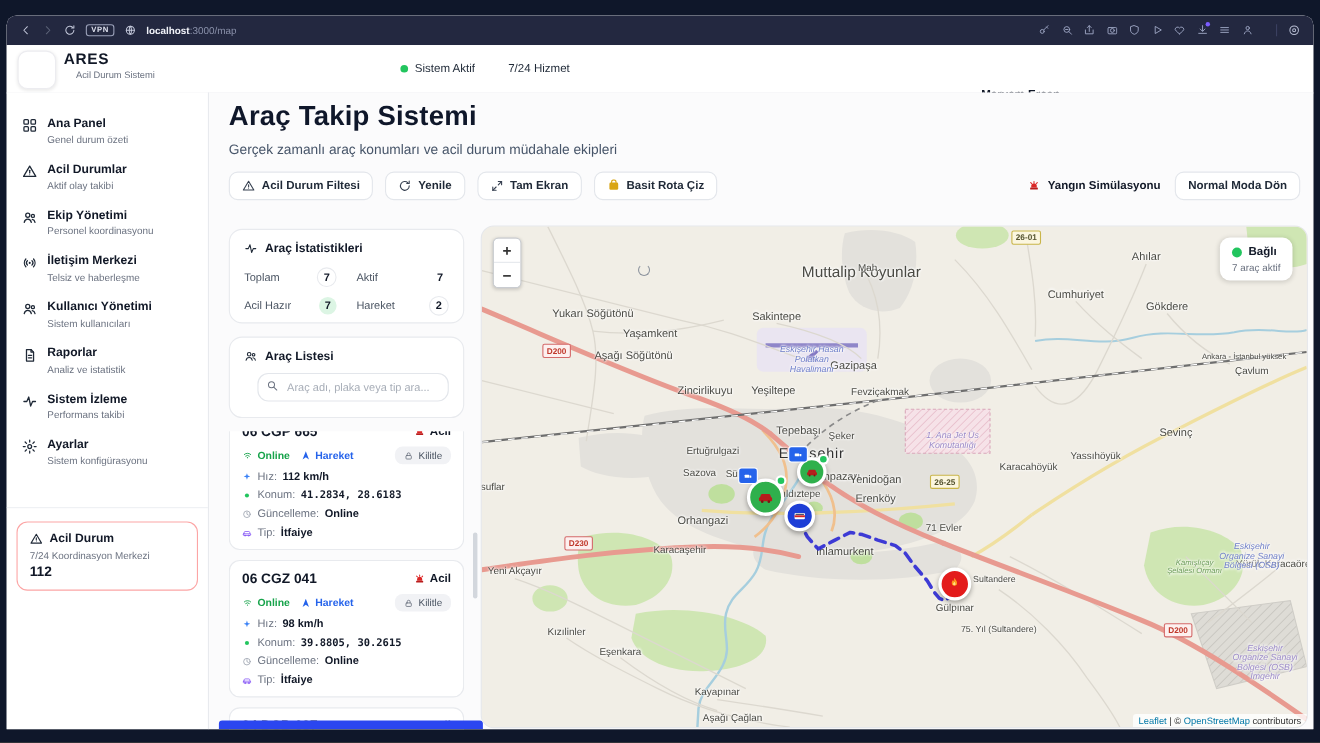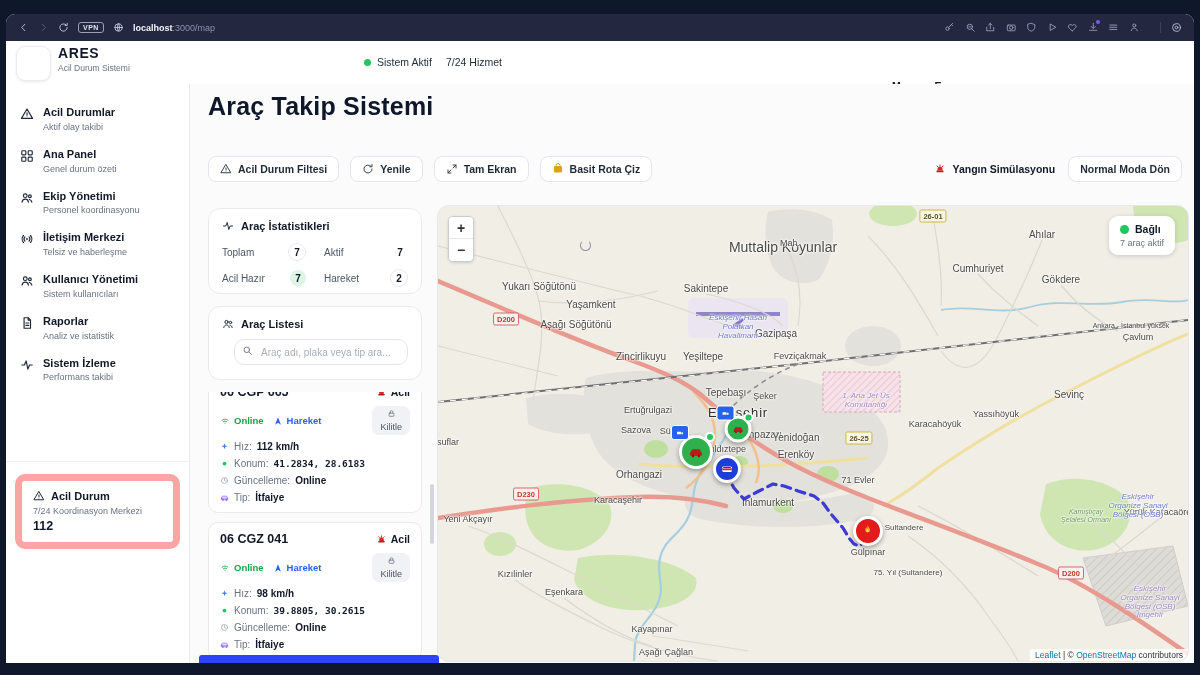--- a/index.html
+++ b/index.html
@@ -19,40 +19,40 @@
   .ext-icons{margin-left:auto;display:inline-flex;gap:10px;align-items:center;}
   .xicon{display:inline-flex;font-size:10.5px;color:#9aa2bf;position:relative;}
   .xicon.has-dot::after{content:"";position:absolute;right:-2px;top:-2px;width:4px;height:4px;border-radius:50%;background:#7c5cff;}
   .ext-circle{display:inline-flex;font-size:11px;color:#b9bfd4;margin-left:12px;padding-left:10px;border-left:1px solid #3a4060;}
   
   .appheader{position:absolute;top:27px;left:0;right:0;height:43px;background:#fff;border-bottom:1px solid #e8eaee;}
   .logo{position:absolute;left:10px;top:5px;width:33px;height:33px;border-radius:9px;background:#fff;
         border:1px solid #ececf0;box-shadow:0 1px 3px rgba(0,0,0,.08);}
   .brand{position:absolute;left:52px;top:4px;}
   .brand .bn{font-size:14px;font-weight:bold;letter-spacing:.6px;color:#111827;}
-  .brand .bs{font-size:8.5px;color:#6b7280;margin-top:2px;}
+  .brand .bs{font-size:8.5px;color:#6b7280;margin-top:2px;margin-left:11px;}
   .hdr-status{position:absolute;left:358px;top:15px;display:flex;align-items:center;gap:6px;font-size:10.5px;color:#1f2937;}
   .gdot{width:7px;height:7px;border-radius:50%;background:#22c55e;}
-  .hdr-service{position:absolute;left:440px;top:15px;font-size:10.5px;color:#1f2937;}
+  .hdr-service{position:absolute;left:456px;top:15px;font-size:10.5px;color:#1f2937;}
   .hdr-right{position:absolute;left:856px;top:0;height:43px;display:flex;align-items:center;gap:16px;margin-top:32px;}
   .belli{font-size:14px;color:#374151;display:inline-flex;}
   .ublock{text-align:center;}
   .uname{font-size:10.5px;font-weight:bold;color:#111827;}
   .upill{margin-top:2px;display:inline-flex;align-items:center;gap:3px;background:#f3e8ff;color:#9333ea;
          font-size:8px;font-weight:bold;border-radius:8px;padding:1px 7px;}
   .upill .ic{font-size:7px;display:inline-flex;}
   .persi,.louti{font-size:13px;color:#374151;display:inline-flex;}
   
   .sidebar{position:absolute;top:70px;left:0;width:184px;bottom:0;background:#fff;border-right:1px solid #e8eaee;box-sizing:border-box;padding-top:14px;}
   .sitem{display:flex;gap:9px;padding:8px 14px;cursor:pointer;}
   .sitem .ic{font-size:14px;color:#1f2937;display:inline-flex;margin-top:1px;}
   .sitem .tl{font-size:11px;font-weight:bold;color:#111827;line-height:1.25;}
   .sitem .ts{font-size:9px;color:#6b7280;margin-top:2px;}
   .sfoot{position:absolute;left:0;right:0;top:377px;border-top:1px solid #eef0f3;padding:12px 9px;}
-  .ecard{border:7px solid #fca5a5;border-radius:10px;padding:9px 11px;background:#fff;}
+  .ecard{border:1px solid #fca5a5;border-radius:10px;padding:9px 11px;background:#fff;}
   .ecard .et{display:flex;align-items:center;gap:6px;font-size:11px;font-weight:bold;color:#111827;}
   .ecard .et .ic{font-size:12px;display:inline-flex;color:#1f2937;}
   .ecard .es{font-size:9px;color:#6b7280;margin-top:4px;}
   .ecard .en{font-size:12.5px;font-weight:bold;color:#111827;margin-top:3px;}
   
   .main{position:absolute;top:70px;left:184px;right:0;bottom:0;background:#fbfbfc;}
   .ptitle{position:absolute;left:18px;top:8px;font-size:25px;font-weight:bold;color:#0f172a;letter-spacing:.2px;}
   .psub{position:absolute;left:18px;top:45px;font-size:12.5px;color:#475569;}
   .toolbar{position:absolute;left:18px;top:72px;display:flex;gap:11px;}
   .tbtn{display:inline-flex;align-items:center;gap:6px;background:#fff;border:1px solid #e3e6eb;border-radius:8px;
@@ -84,21 +84,21 @@
   .vhead{display:flex;justify-content:space-between;align-items:center;}
   .vplate{font-size:12.5px;font-weight:bold;color:#111827;}
   .valert{display:inline-flex;align-items:center;gap:4px;font-size:10.5px;font-weight:bold;color:#111827;}
   .valert .ic{font-size:11px;display:inline-flex;}
   .vstat{display:flex;align-items:center;gap:9px;margin-top:7px;}
   .conn{display:inline-flex;align-items:center;gap:4px;font-size:9.5px;font-weight:bold;color:#16a34a;}
   .conn .ic{font-size:10px;display:inline-flex;}
   .motion{display:inline-flex;align-items:center;gap:4px;font-size:9.5px;font-weight:bold;color:#2563eb;}
   .motion .ic{font-size:10px;display:inline-flex;}
   .lockbtn{margin-left:auto;display:inline-flex;align-items:center;gap:4px;background:#f1f2f5;border:none;
-        border-radius:7px;padding:3px 8px;font-size:9px;color:#4b5563;font-family:inherit;cursor:pointer;flex-direction:column;}
+        border-radius:7px;padding:3px 8px;font-size:9px;color:#4b5563;font-family:inherit;cursor:pointer;}
   .lockbtn .ic{font-size:9px;display:inline-flex;color:#6b7280;}
   .vrow{display:flex;align-items:center;gap:5px;margin-top:6px;font-size:10px;color:#6b7280;}
   .vrow b{color:#111827;}
   .vrow .ri{font-size:9px;display:inline-flex;}
   .ri.blue{color:#3b82f6;}.ri.grn{color:#22c55e;}.ri.gry{color:#9ca3af;}.ri.pur{color:#8b5cf6;}
   .mono{font-family:"DejaVu Sans Mono",monospace;font-size:9.5px;}
   .vthumb{position:absolute;left:240px;top:400px;width:4px;height:60px;border-radius:2px;background:#d3d7dd;}
   .bluebar{position:absolute;left:9px;bottom:0;width:240px;height:8px;background:#2b46f0;border-radius:3px 3px 0 0;}
   
   .map{position:absolute;left:247px;top:121px;width:750px;height:455px;border-radius:12px;border:1px solid #e5e7eb;
@@ -287,42 +287,42 @@
               <line x1="8" y1="12" x2="18" y2="12"></line>
             </svg>
           </span>
       </div>
     </div>
 
     <div class="sidebar">
       <div class="sitem">
         <span class="ic">
             <svg viewBox="0 0 24 24" width="1em" height="1em" fill="none" stroke="currentColor" stroke-width="2" stroke-linecap="round" stroke-linejoin="round">
-              <path d="M12 3.5 L21.5 19.5 H2.5 Z"></path>
-              <line x1="12" y1="10" x2="12" y2="14"></line>
-              <circle cx="12" cy="16.8" r="0.8" fill="currentColor" stroke="none"></circle>
-            </svg>
-          </span>
-        <div>
-            <div class="tl">Acil Durumlar</div>
-            <div class="ts">Aktif olay takibi</div>
-          </div>
-      </div>
-      <div class="sitem">
-        <span class="ic">
-            <svg viewBox="0 0 24 24" width="1em" height="1em" fill="none" stroke="currentColor" stroke-width="2" stroke-linecap="round" stroke-linejoin="round">
               <rect x="3" y="3" width="7" height="7" rx="1.5"></rect>
               <rect x="14" y="3" width="7" height="7" rx="1.5"></rect>
               <rect x="3" y="14" width="7" height="7" rx="1.5"></rect>
               <rect x="14" y="14" width="7" height="7" rx="1.5"></rect>
             </svg>
           </span>
         <div>
             <div class="tl">Ana Panel</div>
             <div class="ts">Genel durum özeti</div>
+          </div>
+      </div>
+      <div class="sitem">
+        <span class="ic">
+            <svg viewBox="0 0 24 24" width="1em" height="1em" fill="none" stroke="currentColor" stroke-width="2" stroke-linecap="round" stroke-linejoin="round">
+              <path d="M12 3.5 L21.5 19.5 H2.5 Z"></path>
+              <line x1="12" y1="10" x2="12" y2="14"></line>
+              <circle cx="12" cy="16.8" r="0.8" fill="currentColor" stroke="none"></circle>
+            </svg>
+          </span>
+        <div>
+            <div class="tl">Acil Durumlar</div>
+            <div class="ts">Aktif olay takibi</div>
           </div>
       </div>
       <div class="sitem">
         <span class="ic">
             <svg viewBox="0 0 24 24" width="1em" height="1em" fill="none" stroke="currentColor" stroke-width="2" stroke-linecap="round" stroke-linejoin="round">
               <circle cx="9" cy="8" r="3.2"></circle>
               <path d="M3.5 19c.6-3 2.8-5 5.5-5s4.9 2 5.5 5"></path>
               <circle cx="17" cy="9" r="2.4"></circle>
               <path d="M16 14.5c2.2.3 3.8 2 4.3 4.5"></path>
             </svg>
@@ -377,20 +377,32 @@
       </div>
       <div class="sitem">
         <span class="ic">
             <svg viewBox="0 0 24 24" width="1em" height="1em" fill="none" stroke="currentColor" stroke-width="2" stroke-linecap="round" stroke-linejoin="round">
               <polyline points="3 12 7.5 12 10.5 5 13.5 19 16.5 12 21 12"></polyline>
             </svg>
           </span>
         <div>
             <div class="tl">Sistem İzleme</div>
             <div class="ts">Performans takibi</div>
+          </div>
+      </div>
+      <div class="sitem">
+        <span class="ic">
+            <svg viewBox="0 0 24 24" width="1em" height="1em" fill="none" stroke="currentColor" stroke-width="2" stroke-linecap="round" stroke-linejoin="round">
+              <circle cx="12" cy="12" r="3"></circle>
+              <path d="M12 2v3M12 19v3M2 12h3M19 12h3M4.9 4.9l2.1 2.1M17 17l2.1 2.1M19.1 4.9L17 7M7 17l-2.1 2.1"></path>
+            </svg>
+          </span>
+        <div>
+            <div class="tl">Ayarlar</div>
+            <div class="ts">Sistem konfigürasyonu</div>
           </div>
       </div>
       <div class="sfoot">
         <div class="ecard">
           <div class="et">
               <span class="ic">
                 <svg viewBox="0 0 24 24" width="1em" height="1em" fill="none" stroke="currentColor" stroke-width="2" stroke-linecap="round" stroke-linejoin="round">
                   <path d="M12 3.5 L21.5 19.5 H2.5 Z"></path>
                   <line x1="12" y1="10" x2="12" y2="14"></line>
                   <circle cx="12" cy="16.8" r="0.8" fill="currentColor" stroke="none"></circle>
@@ -399,20 +411,21 @@
               <span>Acil Durum</span>
             </div>
           <div class="es">7/24 Koordinasyon Merkezi</div>
           <div class="en">112</div>
         </div>
       </div>
     </div>
 
     <div class="main">
       <div class="ptitle">Araç Takip Sistemi</div>
+      <div class="psub">Gerçek zamanlı araç konumları ve acil durum müdahale ekipleri</div>
 
       <div class="toolbar">
         <button class="tbtn">
             <span class="ic">
               <svg viewBox="0 0 24 24" width="1em" height="1em" fill="none" stroke="currentColor" stroke-width="2" stroke-linecap="round" stroke-linejoin="round">
                 <path d="M12 3.5 L21.5 19.5 H2.5 Z"></path>
                 <line x1="12" y1="10" x2="12" y2="14"></line>
                 <circle cx="12" cy="16.8" r="0.8" fill="currentColor" stroke="none"></circle>
               </svg>
             </span>

